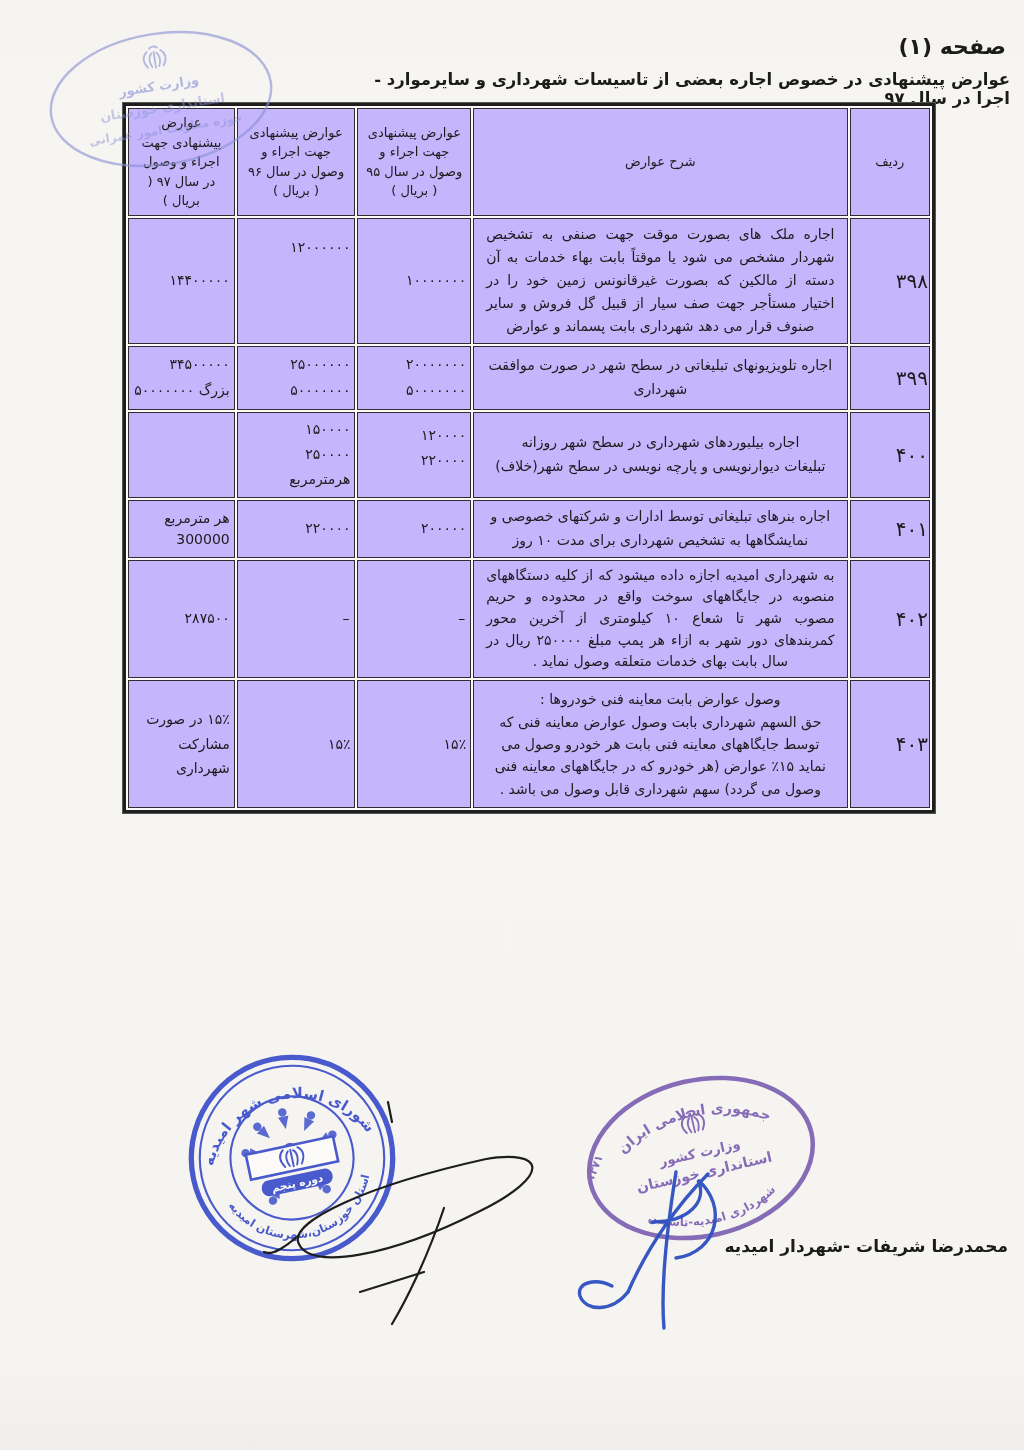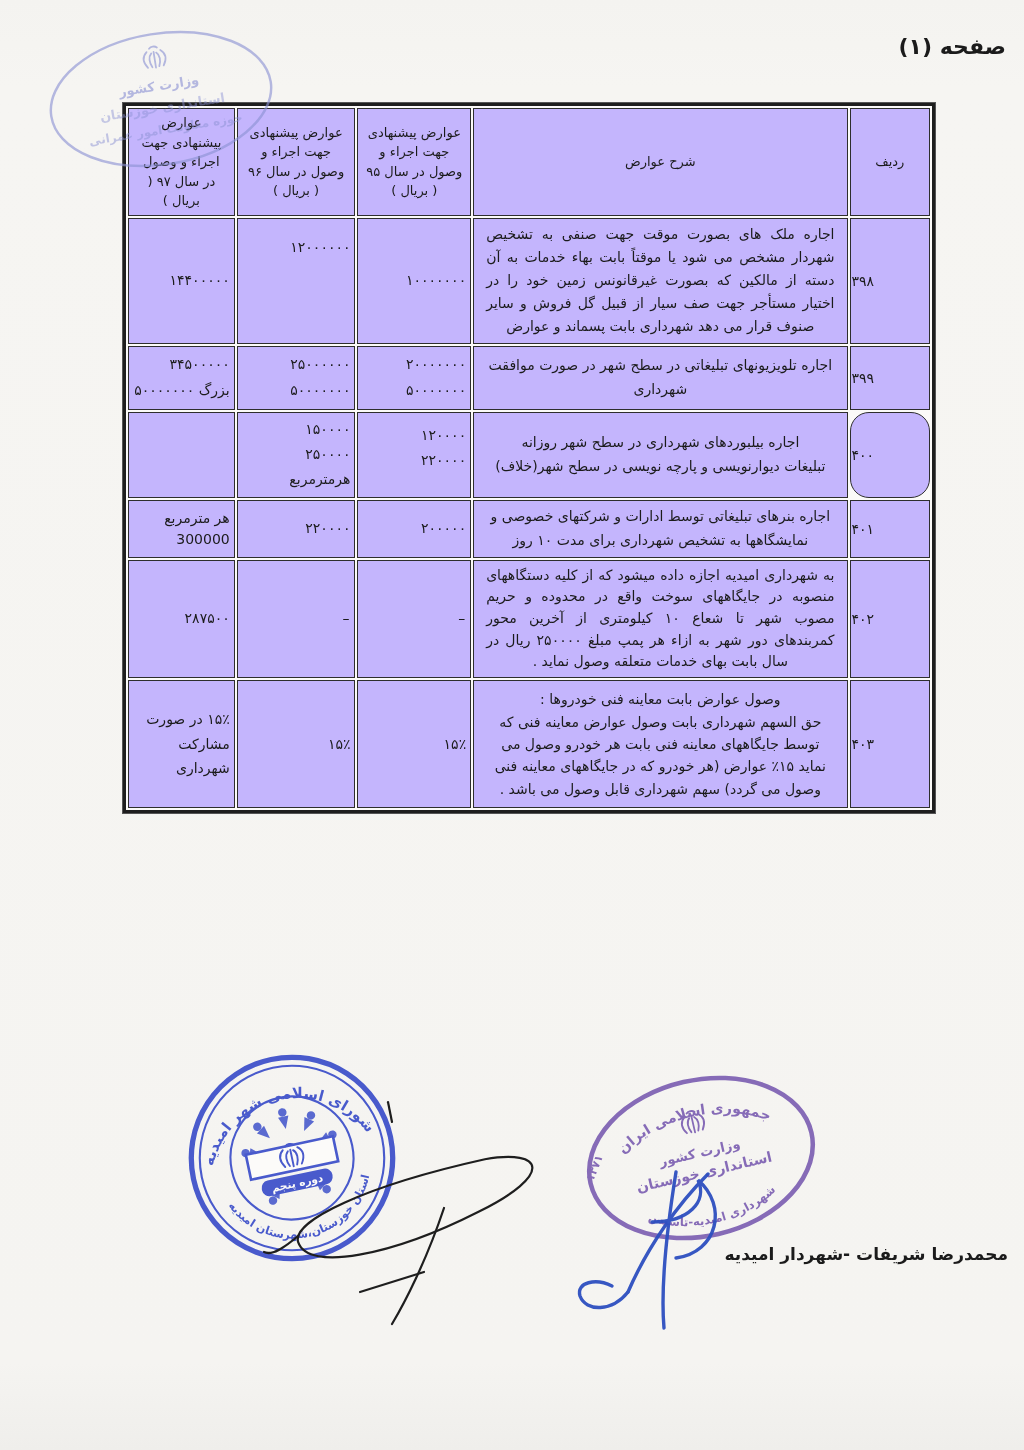--- a/index.html
+++ b/index.html
@@ -18,43 +18,44 @@
     position:absolute;top:103px;right:89px;width:812px;
     border:3px solid #1e1e1e;outline:1px solid #555;background:#fbfaf8;
     box-sizing:border-box;padding:0;
   }
   table.tariff{border-collapse:separate;border-spacing:2.5px;width:100%;table-layout:fixed;direction:rtl;}
   table.tariff td,table.tariff th{
     border:1.5px solid #2e2e2e;vertical-align:middle;box-sizing:border-box;
     font-weight:normal;background:#c4b5fd;
   }
   th.hdr{background:#c7cbc7;font-size:13px;line-height:1.5;padding:4px 6px;}
-  td.no-cell{background:#c7cbc7;text-align:left;font-size:14px;letter-spacing:1px;}
+  td.no-cell{background:#c7cbc7;text-align:right;font-size:20px;letter-spacing:1px;}
   td.desc-cell{font-size:14px;line-height:1.66;padding:4px 12px;text-align:center;white-space:pre-line;}
   td.desc-cell.just{text-align:justify;text-align-last:center;}
   td.num-cell{text-align:right;font-size:14px;letter-spacing:1px;line-height:1.8;white-space:pre-line;padding:2px 4px;}
   col.c-no{width:80px;}col.c-desc{width:372px;}col.c-95{width:113px;}col.c-96{width:118px;}col.c-97{width:106px;}
   
   .stamp{position:absolute;pointer-events:none;}
   .stamp-ministry{left:42px;top:24px;width:238px;height:150px;transform:rotate(-9deg);opacity:.62;}
   .stamp-council{left:186px;top:1052px;width:212px;height:212px;transform:rotate(-12deg);opacity:.92;}
   .stamp-gov{left:578px;top:1072px;width:246px;height:172px;transform:rotate(-13deg);opacity:.9;}
   .sig-black{left:238px;top:1066px;width:330px;height:260px;}
   .sig-blue{left:556px;top:1160px;width:210px;height:180px;opacity:.95;}
   .stamp text{font-family:"DejaVu Sans",sans-serif;font-weight:bold;direction:rtl;}
   .name-line{position:absolute;font-size:17px;font-weight:bold;direction:rtl;white-space:nowrap;}
-  .name-mayor{top:1236px;right:16px;margin-top:8px;}
+  .name-mayor{top:1236px;right:16px;}
   .name-council{top:1242px;left:74px;}
 </style>
 </head>
 <body>
 
 <div class="sheet">
 
   <div class="page-label">صفحه (۱)</div>
+  <div class="doc-title">عوارض پیشنهادی در خصوص اجاره بعضی از تاسیسات شهرداری و سایرموارد - اجرا در سال ۹۷</div>
 
   <div class="tbl-wrap">
     <table class="tariff">
       <colgroup>
           <col class="c-no">
           <col class="c-desc">
           <col class="c-95">
           <col class="c-96">
           <col class="c-97">
         </colgroup>
@@ -78,21 +79,21 @@
         <td class="desc-cell">اجاره تلویزیونهای تبلیغاتی در سطح شهر در صورت موافقت
 شهرداری</td>
         <td class="num-cell">۲۰۰۰۰۰۰۰
 ۵۰۰۰۰۰۰۰</td>
         <td class="num-cell">۲۵۰۰۰۰۰۰
 ۵۰۰۰۰۰۰۰</td>
         <td class="num-cell">۳۴۵۰۰۰۰۰
 بزرگ ۵۰۰۰۰۰۰۰</td>
       </tr>
       <tr>
-        <td class="no-cell" style="height:86px;border-radius:19px;">۴۰۰</td>
+        <td class="no-cell" style="height:86px;">۴۰۰</td>
         <td class="desc-cell">اجاره بیلبوردهای شهرداری در سطح شهر روزانه
 تبلیغات دیوارنویسی و پارچه نویسی در سطح شهر(خلاف)</td>
         <td class="num-cell" style="vertical-align:top;padding-top:10px;">۱۲۰۰۰۰
 ۲۲۰۰۰۰</td>
         <td class="num-cell">۱۵۰۰۰۰
 ۲۵۰۰۰۰
 هرمترمربع</td>
         <td class="num-cell"></td>
       </tr>
       <tr>

